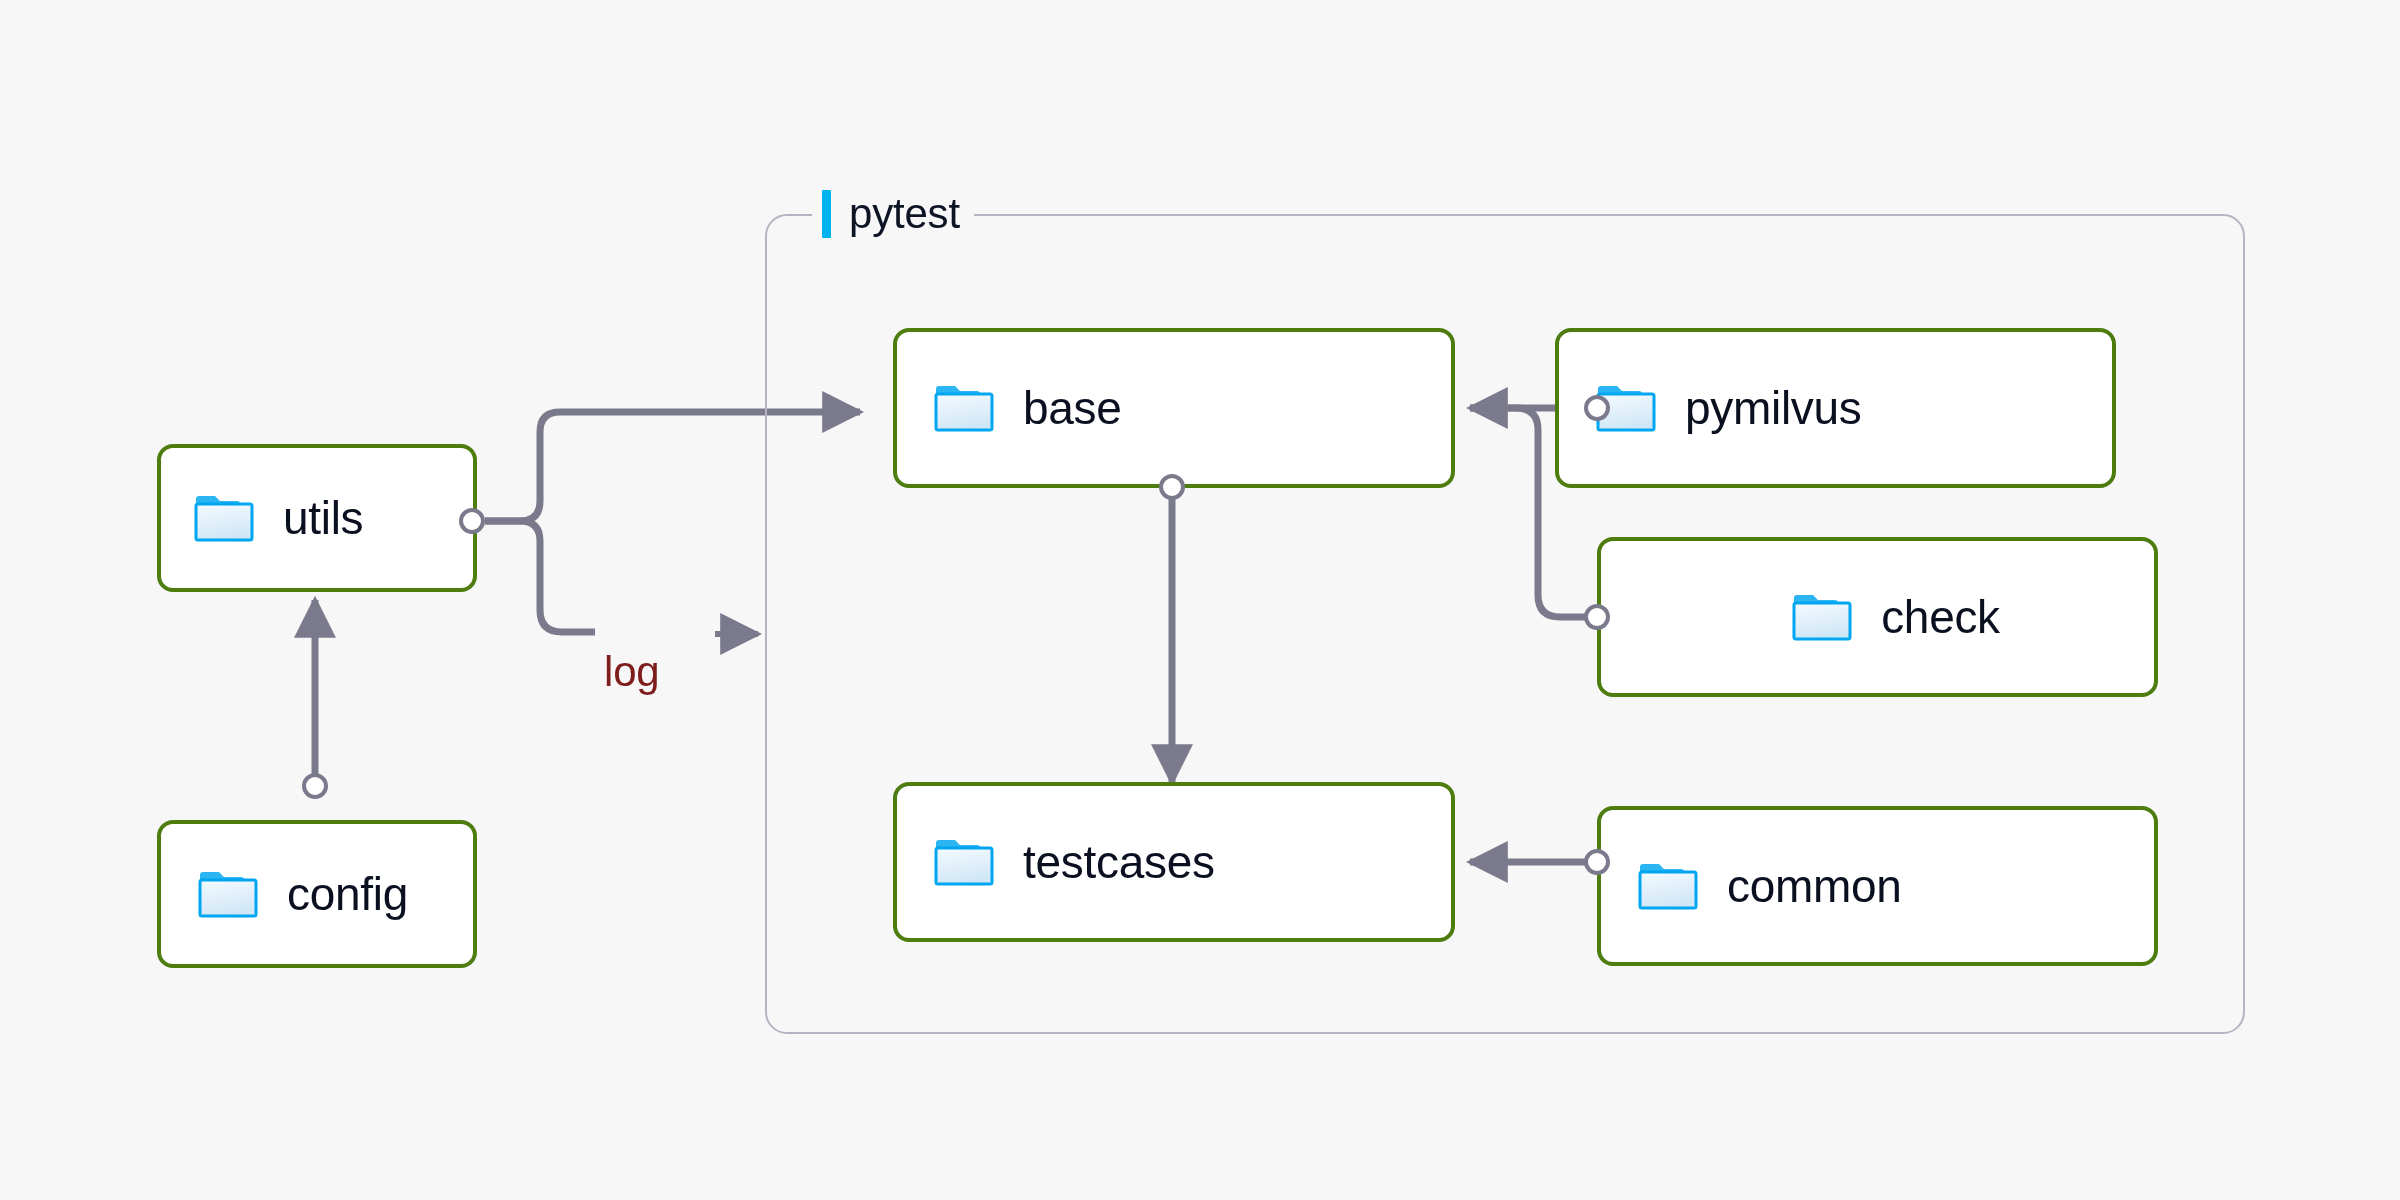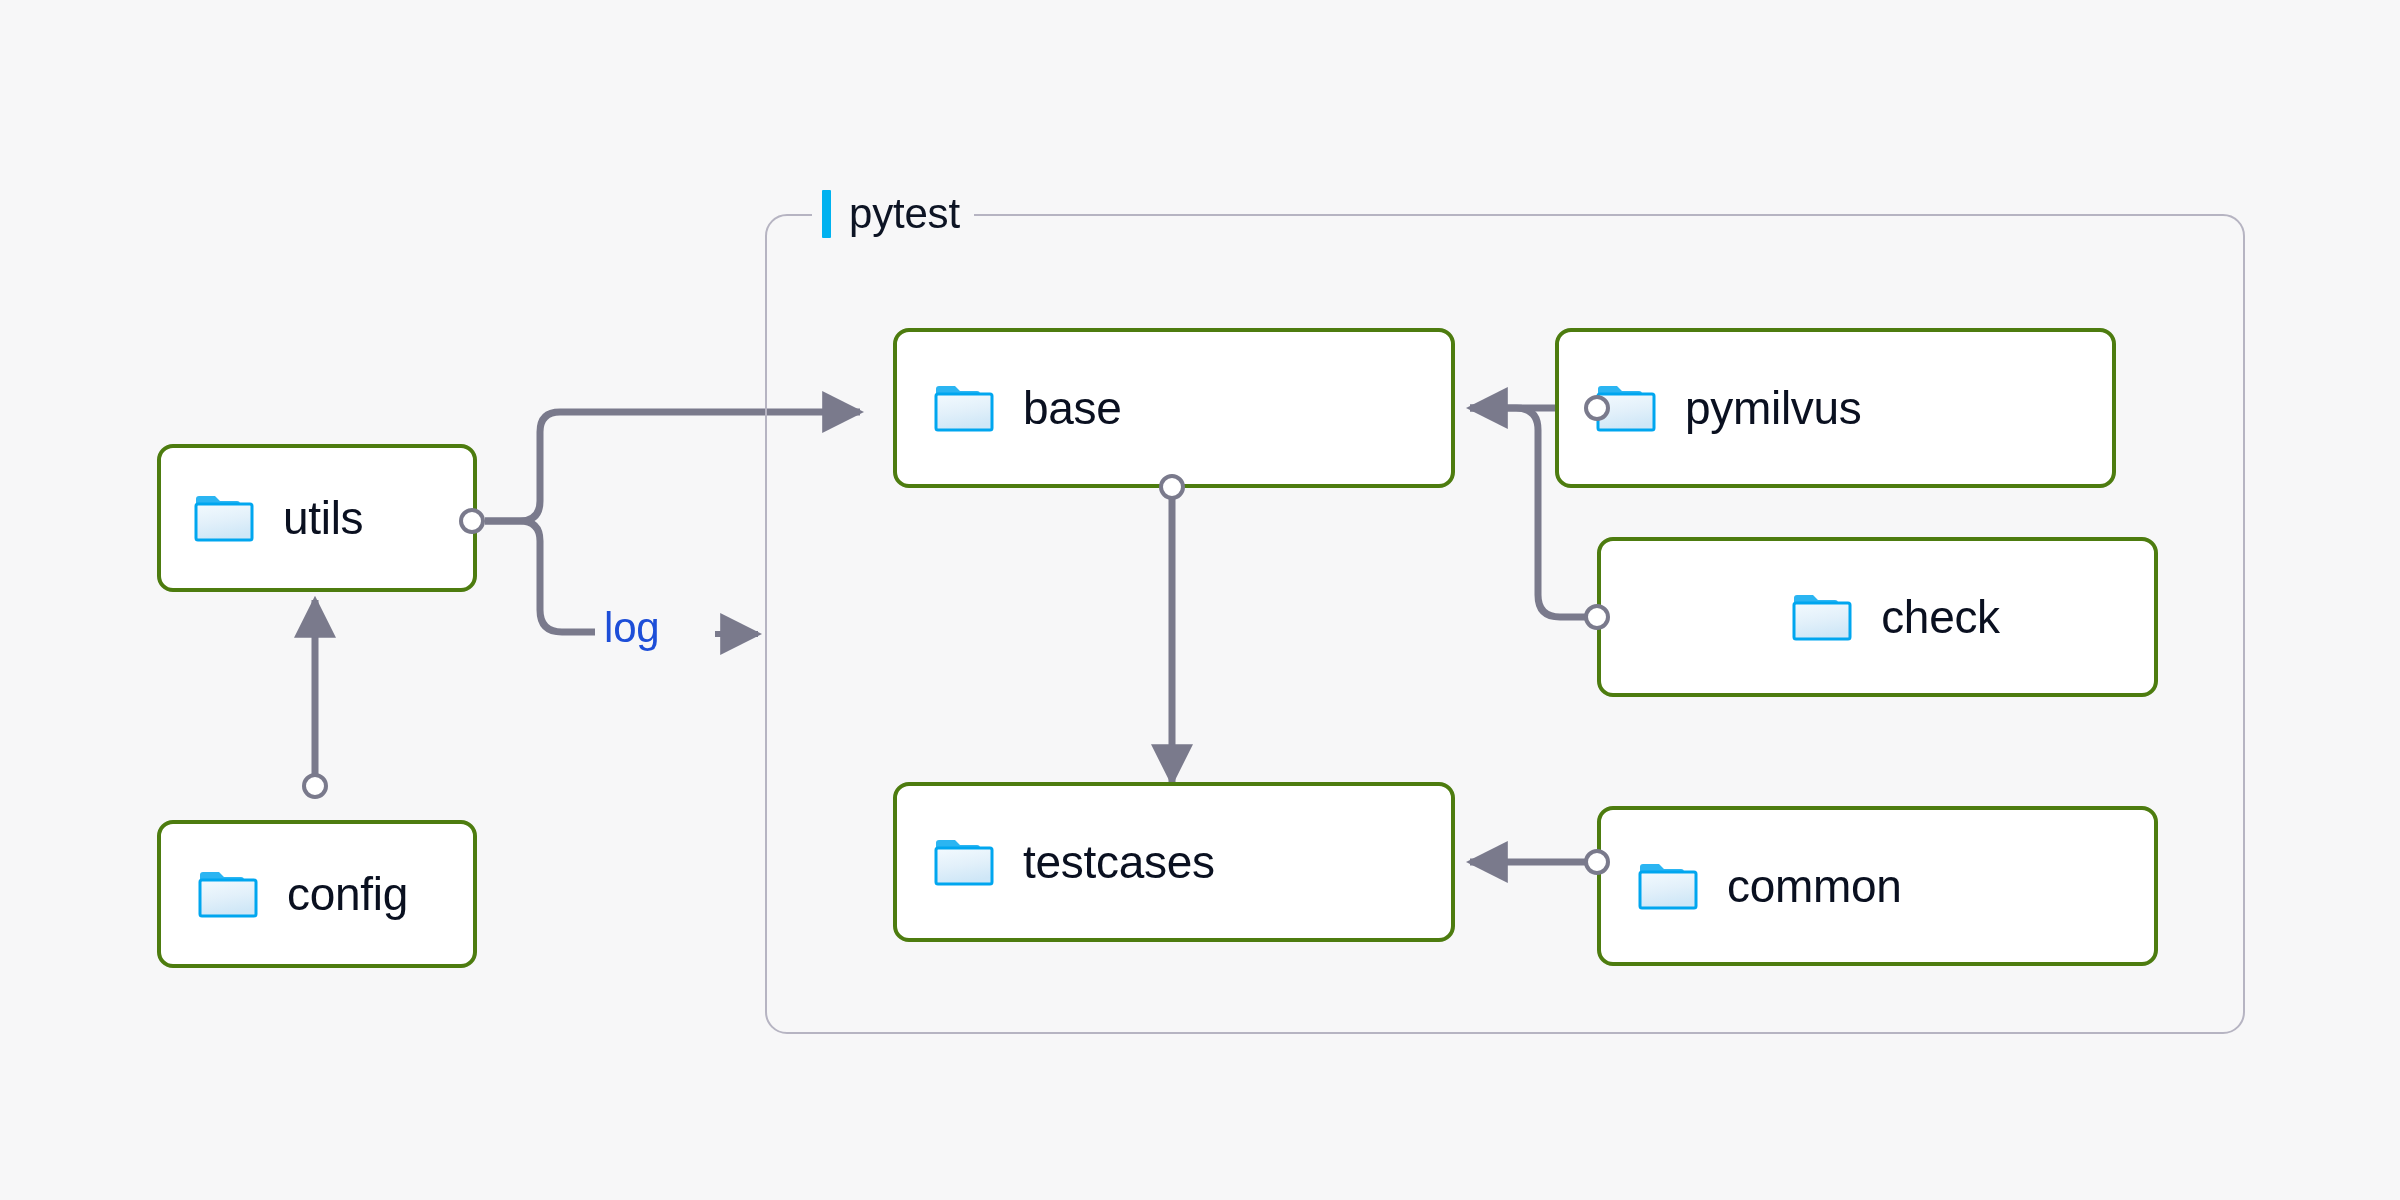--- a/index.html
+++ b/index.html
@@ -93,23 +93,24 @@
     box-sizing: border-box;
     border: 4px solid #7a7a8c;
     border-radius: 50%;
     background: #ffffff;
     z-index: 5;
   }
   
   .edge-label {
     position: absolute;
     font-size: 42px;
-    color: #1d4ed8;
+    color: #7f1d1d;
     white-space: nowrap;
     letter-spacing: -0.2px;
+    margin-top: 44px;
   }
 </style>
 </head>
 <body>
 
 <div id="canvas">
 
   <svg id="edges" viewBox="0 0 2400 1200" width="2400" height="1200">
     <defs>
       <marker id="arrow" viewBox="0 0 10 10" refX="9" refY="5" markerWidth="6" markerHeight="6" orient="auto-start-reverse">

